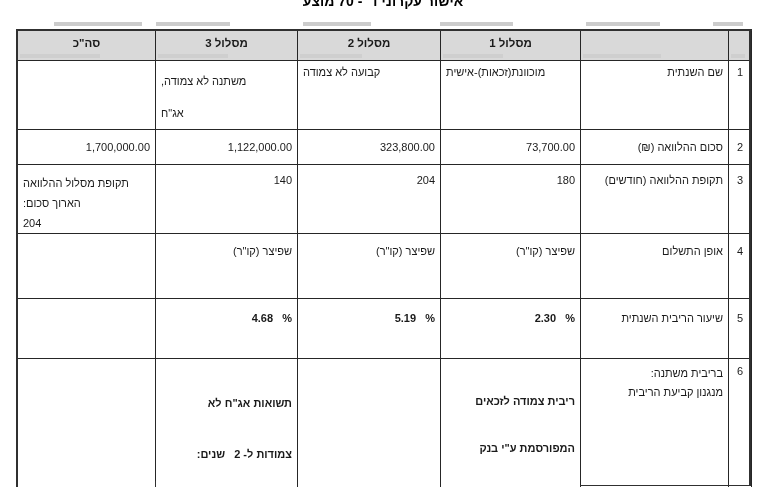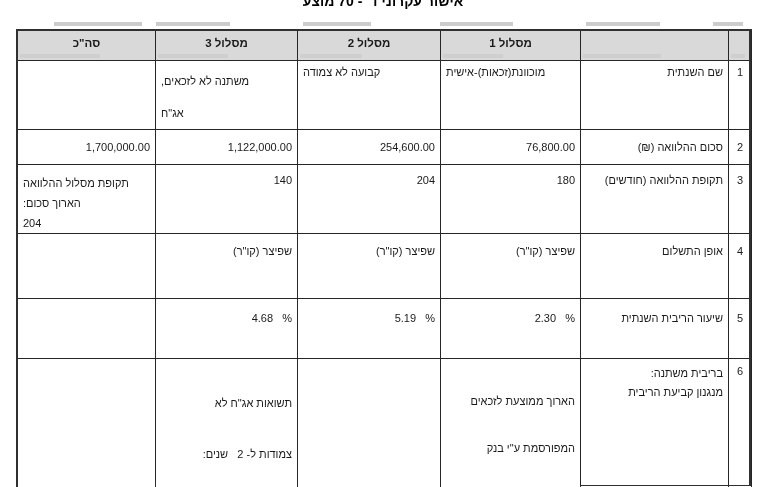--- a/index.html
+++ b/index.html
@@ -24,21 +24,21 @@
   }
   tr.hd td{
     background:#d9d9d9;font-weight:bold;text-align:center;font-size:11.5px;height:24px;
     padding-top:5px;
   }
   .hbar{position:absolute;left:2px;bottom:2px;height:4px;background:#cfcfcf;}
   td.numcol{text-align:center;padding:0 1px;}
   td.lab{text-align:right;padding-left:4px;padding-right:14px;white-space:nowrap;}
   td.val{text-align:right;}
   td.lft{text-align:left;}
-  td.pre{white-space:pre;}
+  td.pre{white-space:pre;font-weight:bold;}
   td.nob{border-bottom:none;}
   tr.pt4  td{padding-top:4px;}
   tr.pt8  td{padding-top:8px;}
   tr.pt10 td{padding-top:10px;margin-left:28px;}
   tr.pt12 td{padding-top:12px;}
   tr.pt5  td{padding-top:5px;}
   td.lh19 div{line-height:19px;}
   td.lh20 div{line-height:20px;}
   td.lh23 div{line-height:23px;}
   td.lh32 div{line-height:32px;}
@@ -82,31 +82,31 @@
       <td><span>מסלול 3</span><span class="hbar" style="width:70px"></span></td>
       <td><span>סה"כ</span><span class="hbar" style="width:80px"></span></td>
     </tr>
 
     <tr class="pt4" style="height:56px;">
       <td class="numcol">1</td>
       <td class="lab">שם השנתית</td>
       <td class="lft">מוכוונת(זכאות)-אישית</td>
       <td class="lft">קבועה לא צמודה</td>
       <td class="lft lh32">
-        <div>משתנה לא לזכאים,</div>
+        <div>משתנה לא צמודה,</div>
         <div>אג"ח</div>
       </td>
       <td></td>
     </tr>
 
     <tr class="pt10" style="height:35px;">
       <td class="numcol">2</td>
       <td class="lab">סכום ההלוואה (₪)</td>
-      <td class="val">76,800.00</td>
-      <td class="val">254,600.00</td>
+      <td class="val">73,700.00</td>
+      <td class="val">323,800.00</td>
       <td class="val">1,122,000.00</td>
       <td class="val">1,700,000.00</td>
     </tr>
 
     <tr class="pt8" style="height:69px;">
       <td class="numcol">3</td>
       <td class="lab">תקופת ההלוואה (חודשים)</td>
       <td class="val">180</td>
       <td class="val">204</td>
       <td class="val">140</td>
@@ -135,21 +135,21 @@
       <td></td>
     </tr>
 
     <tr class="pt5" style="height:141px;">
       <td class="numcol">6</td>
       <td class="lab lh19">
         <div>בריבית משתנה:</div>
         <div>מנגנון קביעת הריבית</div>
       </td>
       <td class="val pre lh19">
-        <div>הארוך ממוצעת לזכאים</div>
+        <div>ריבית צמודה לזכאים</div>
         <div>המפורסמת ע"י בנק</div>
         <div>ישראל, לתקופת</div>
         
         
         
         
       </td>
       <td></td>
       <td class="val pre lh23">
         <div>תשואות אג"ח לא</div>

